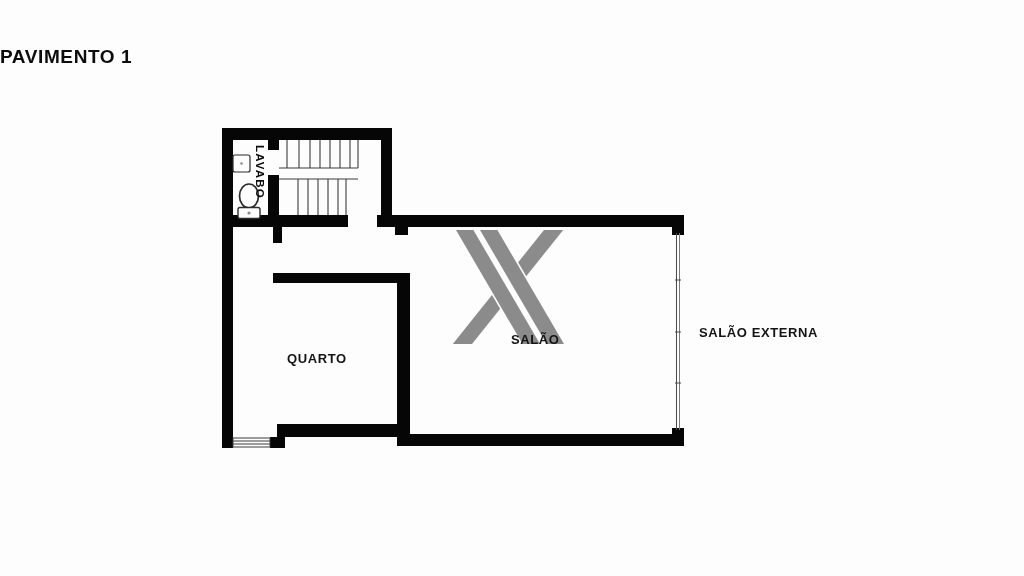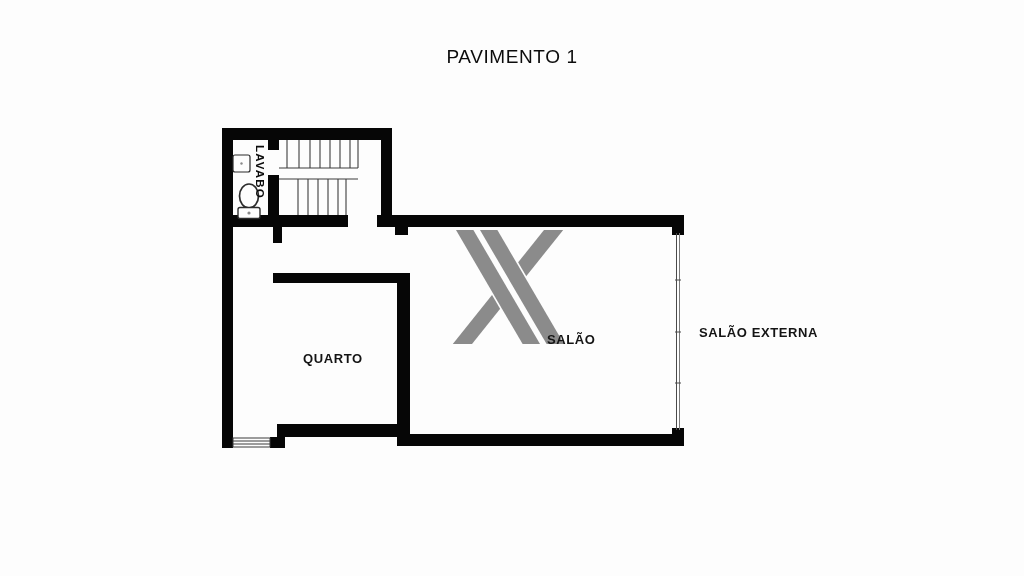--- a/index.html
+++ b/index.html
@@ -6,29 +6,29 @@
   body{
     width:1024px;height:576px;
     background:#fdfdfd;
     font-family:"Liberation Sans",sans-serif;
     overflow:hidden;position:relative;
   }
   .canvas{position:absolute;inset:0;}
   .plan-svg{position:absolute;left:0;top:0;}
   .title{
     position:absolute;left:0;top:46px;width:1024px;
-    text-align:center;font-size:19px;font-weight:400;
+    font-size:19px;font-weight:700;
     color:#0c0c0c;letter-spacing:.6px;
   }
   .room-label{
     position:absolute;font-size:13px;font-weight:700;
     color:#141414;letter-spacing:.6px;white-space:nowrap;
   }
-  .label-quarto{left:287px;top:351px;margin-left:16px;}
-  .label-salao{left:511px;top:332px;margin-left:36px;}
+  .label-quarto{left:287px;top:351px;}
+  .label-salao{left:511px;top:332px;}
   .label-area-externa{left:699px;top:325px;}
   .label-lavabo{
     left:260px;top:172px;
     font-size:11.5px;font-weight:700;color:#0c0c0c;letter-spacing:1.2px;
     transform:translate(-50%,-50%) rotate(90deg);
     transform-origin:center;white-space:nowrap;position:absolute;
   }
   .wall{fill:#060606;stroke:none;}
   .thin{stroke:#3c3c3c;stroke-width:1.1;fill:none;}
   .fixture{fill:#fdfdfd;stroke:#2b2b2b;}

